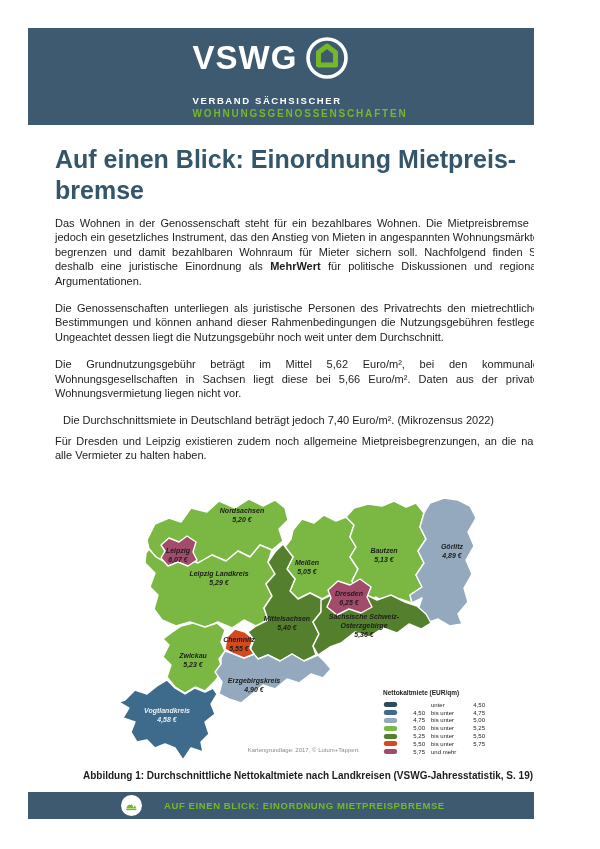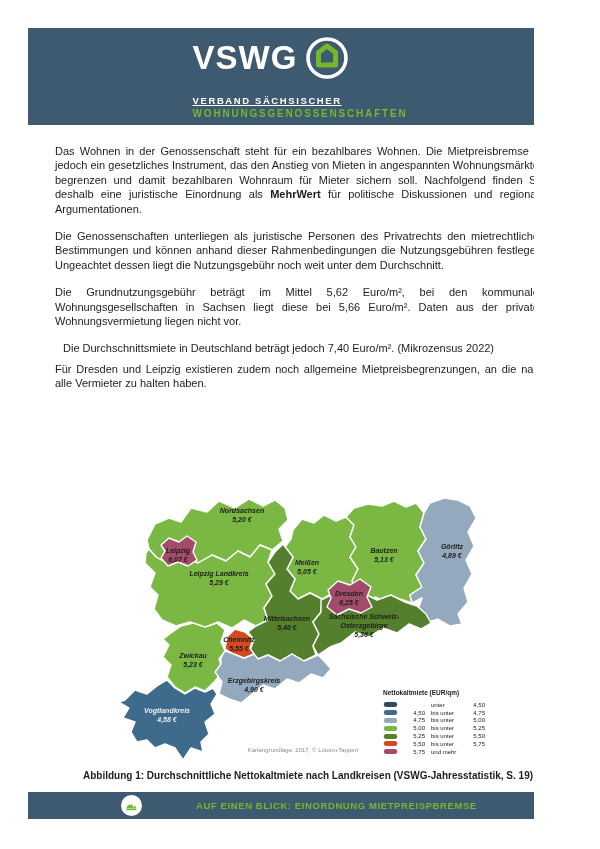--- a/index.html
+++ b/index.html
@@ -5,21 +5,21 @@
   html,body{margin:0;padding:0;background:#fff;}
   .page{position:relative;width:534px;height:849px;background:#ffffff;overflow:hidden;
         font-family:"Liberation Sans","DejaVu Sans",sans-serif;color:#1d1d1b;}
 
   
   .header-bar{position:absolute;left:28px;top:28px;width:544px;height:97px;background:#3d5a70;
               display:flex;align-items:center;justify-content:center;}
   .logo{display:inline-block;}
   .logo-top{display:flex;align-items:center;gap:7px;}
   .logo-word{color:#ffffff;font-weight:bold;font-size:33px;letter-spacing:1px;line-height:33px;}
-  .logo-sub1{color:#ffffff;font-weight:bold;font-size:9.5px;letter-spacing:1.6px;margin-top:14px;text-decoration:underline;}
+  .logo-sub1{color:#ffffff;font-weight:bold;font-size:9.5px;letter-spacing:1.6px;margin-top:14px;}
   .logo-sub2{color:#76b82a;font-weight:bold;font-size:10px;letter-spacing:1.8px;margin-top:2px;}
 
   
   .content{position:absolute;left:55px;top:144px;width:490px;}
   h1{margin:0 0 10px 0;font-size:25px;line-height:31px;color:#34566b;font-weight:bold;}
   h1 span{display:block;}
   .content p{margin:0 0 13px 0;font-size:11px;line-height:14.4px;text-align:justify;}
   .content p.tight{margin-bottom:6px;padding-left:8px;}
 
   
@@ -38,21 +38,21 @@
   .legend-row .to{width:22px;text-align:right;}
 
   .map-source{position:absolute;left:118px;top:251px;width:160px;text-align:center;
               font-size:6px;color:#8a8a8a;}
 
   .caption{position:absolute;left:8px;top:770px;width:600px;text-align:center;
            font-size:10px;font-weight:bold;}
 
   
   .footer-bar{position:absolute;left:28px;top:792px;width:544px;height:27px;background:#3d5a70;
-              display:flex;align-items:center;gap:32px;}
+              display:flex;align-items:center;}
   .footer-circle{width:21px;height:21px;border-radius:50%;background:#ffffff;margin-left:93px;
                  display:flex;align-items:center;justify-content:center;flex:0 0 auto;}
   .footer-text{color:#76b82a;font-weight:bold;font-size:9.5px;letter-spacing:0.6px;margin-left:22px;}
 </style>
 </head>
 <body>
 
 <div class="page">
 
   <div class="header-bar">
@@ -63,20 +63,24 @@
           <circle cx="23" cy="23" r="19" fill="none" stroke="#ffffff" stroke-width="3.6"></circle>
           <path d="M23 11 L31.5 17.5 L31.5 30 L14.5 30 L14.5 17.5 Z" fill="none" stroke="#76b82a" stroke-width="5" stroke-linejoin="round"></path>
         </svg>
       </div>
       <div class="logo-sub1">VERBAND SÄCHSISCHER</div>
       <div class="logo-sub2">WOHNUNGSGENOSSENSCHAFTEN</div>
     </div>
   </div>
 
   <div class="content">
+    <h1>
+      <span>Auf einen Blick: Einordnung Mietpreis-</span>
+      <span>bremse</span>
+    </h1>
     <p><span>Das Wohnen in der Genossenschaft steht für ein bezahlbares Wohnen. Die Mietpreisbremse ist jedoch ein gesetzliches Instrument, das den Anstieg von Mieten in angespannten Wohnungsmärkten begrenzen und damit bezahlbaren Wohnraum für Mieter sichern soll. Nachfolgend finden Sie deshalb eine juristische Einordnung als </span><b>MehrWert</b><span> für politische Diskussionen und regionale Argumentationen.</span></p>
     <p>Die Genossenschaften unterliegen als juristische Personen des Privatrechts den mietrechtlichen Bestimmungen und können anhand dieser Rahmenbedingungen die Nutzungsgebühren festlegen. Ungeachtet dessen liegt die Nutzungsgebühr noch weit unter dem Durchschnitt.</p>
     <p>Die Grundnutzungsgebühr beträgt im Mittel 5,62 Euro/m², bei den kommunalen Wohnungsgesellschaften in Sachsen liegt diese bei 5,66 Euro/m². Daten aus der privaten Wohnungsvermietung liegen nicht vor.</p>
     <p class="tight">Die Durchschnittsmiete in Deutschland beträgt jedoch 7,40 Euro/m². (Mikrozensus 2022)</p>
     <p>Für Dresden und Leipzig existieren zudem noch allgemeine Mietpreisbegrenzungen, an die nach alle Vermieter zu halten haben.</p>
   </div>
 
   <div class="map-wrap">
     <svg class="map-svg" width="390" height="275" viewBox="0 0 390 275">
 

